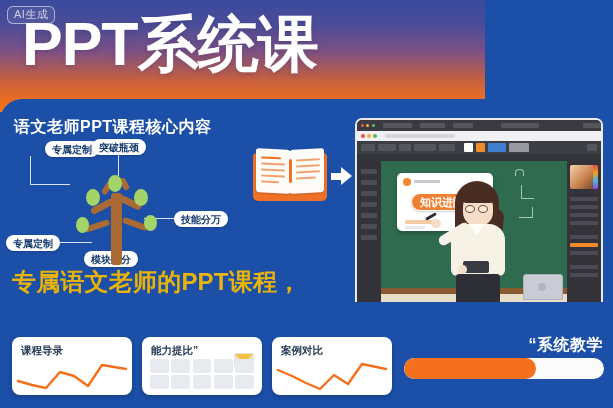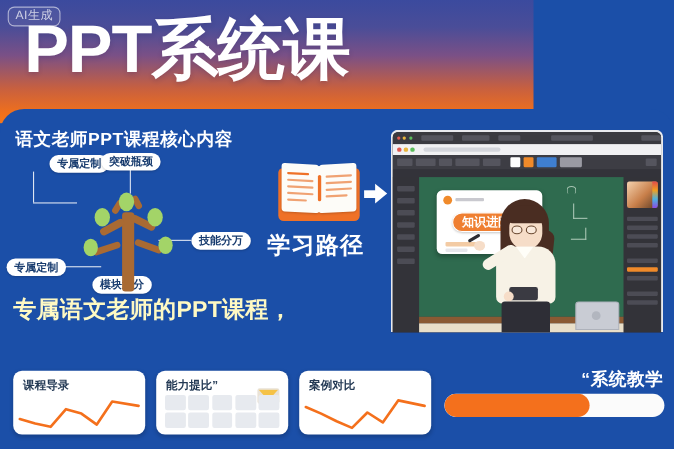--- a/index.html
+++ b/index.html
@@ -215,22 +215,22 @@
   .t-book{ position:absolute; left:22px; top:82px; width:26px; height:12px; background:#3a3a42; border-radius:2px; }
   .t-hand2{ position:absolute; left:17px; top:86px; width:9px; height:9px; background:#f6ddc8; border-radius:50%; }
 
   .laptop{ position:absolute; right:36px; bottom:0px; width:44px; height:30px; }
   .lap-screen{ position:absolute; left:2px; top:0; width:40px; height:26px; background:#c9ccd4; border-radius:3px 3px 0 0; border:1.5px solid #aeb2bb; }
   .lap-logo{ position:absolute; left:17px; top:9px; width:8px; height:8px; border-radius:50%; background:#b2b6bf; }
 
   
   .headline{
     position:absolute; left:12px; top:170px;
-    font-size:21px; line-height:26px;
-    font-weight:bold; color:#fef9c3;
+    font-size:24px; line-height:26px;
+    font-weight:bold; color:#eab308;
     letter-spacing:.2px;
     white-space:nowrap;
   }
 
   
   .cards{ position:absolute; left:12px; top:238px; width:380px; height:58px; display:flex; gap:10px;border-radius:20px; }
   .card{
     position:relative; width:120px; height:58px;
     background:#ffffff; border-radius:8px;
     box-shadow:0 2px 4px rgba(0,0,0,.2);
@@ -334,21 +334,20 @@
         <div class="book-line" style="left:6px;top:22px;width:24px;"></div>
         <div class="book-line" style="left:6px;top:28px;width:20px;"></div>
       </div>
       <div class="book-spine"></div>
       <div class="book-mark"></div>
     </div>
     <div class="arrow">
       <div class="arrow-body"></div>
       <div class="arrow-head"></div>
     </div>
-    <div class="path-label">学习路径</div>
   </div>
 
   <div class="editor">
     <div class="ed-bar1">
       <span class="dot" style="background:#e0584f;"></span>
       <span class="dot" style="background:#e8b53c;"></span>
       <span class="dot" style="background:#5bbd5b;"></span>
       <span class="tabchip" style="width:34px;margin-left:6px;"></span>
       <span class="tabchip" style="width:30px;margin-left:8px;"></span>
       <span class="tabchip" style="width:24px;margin-left:8px;"></span>

